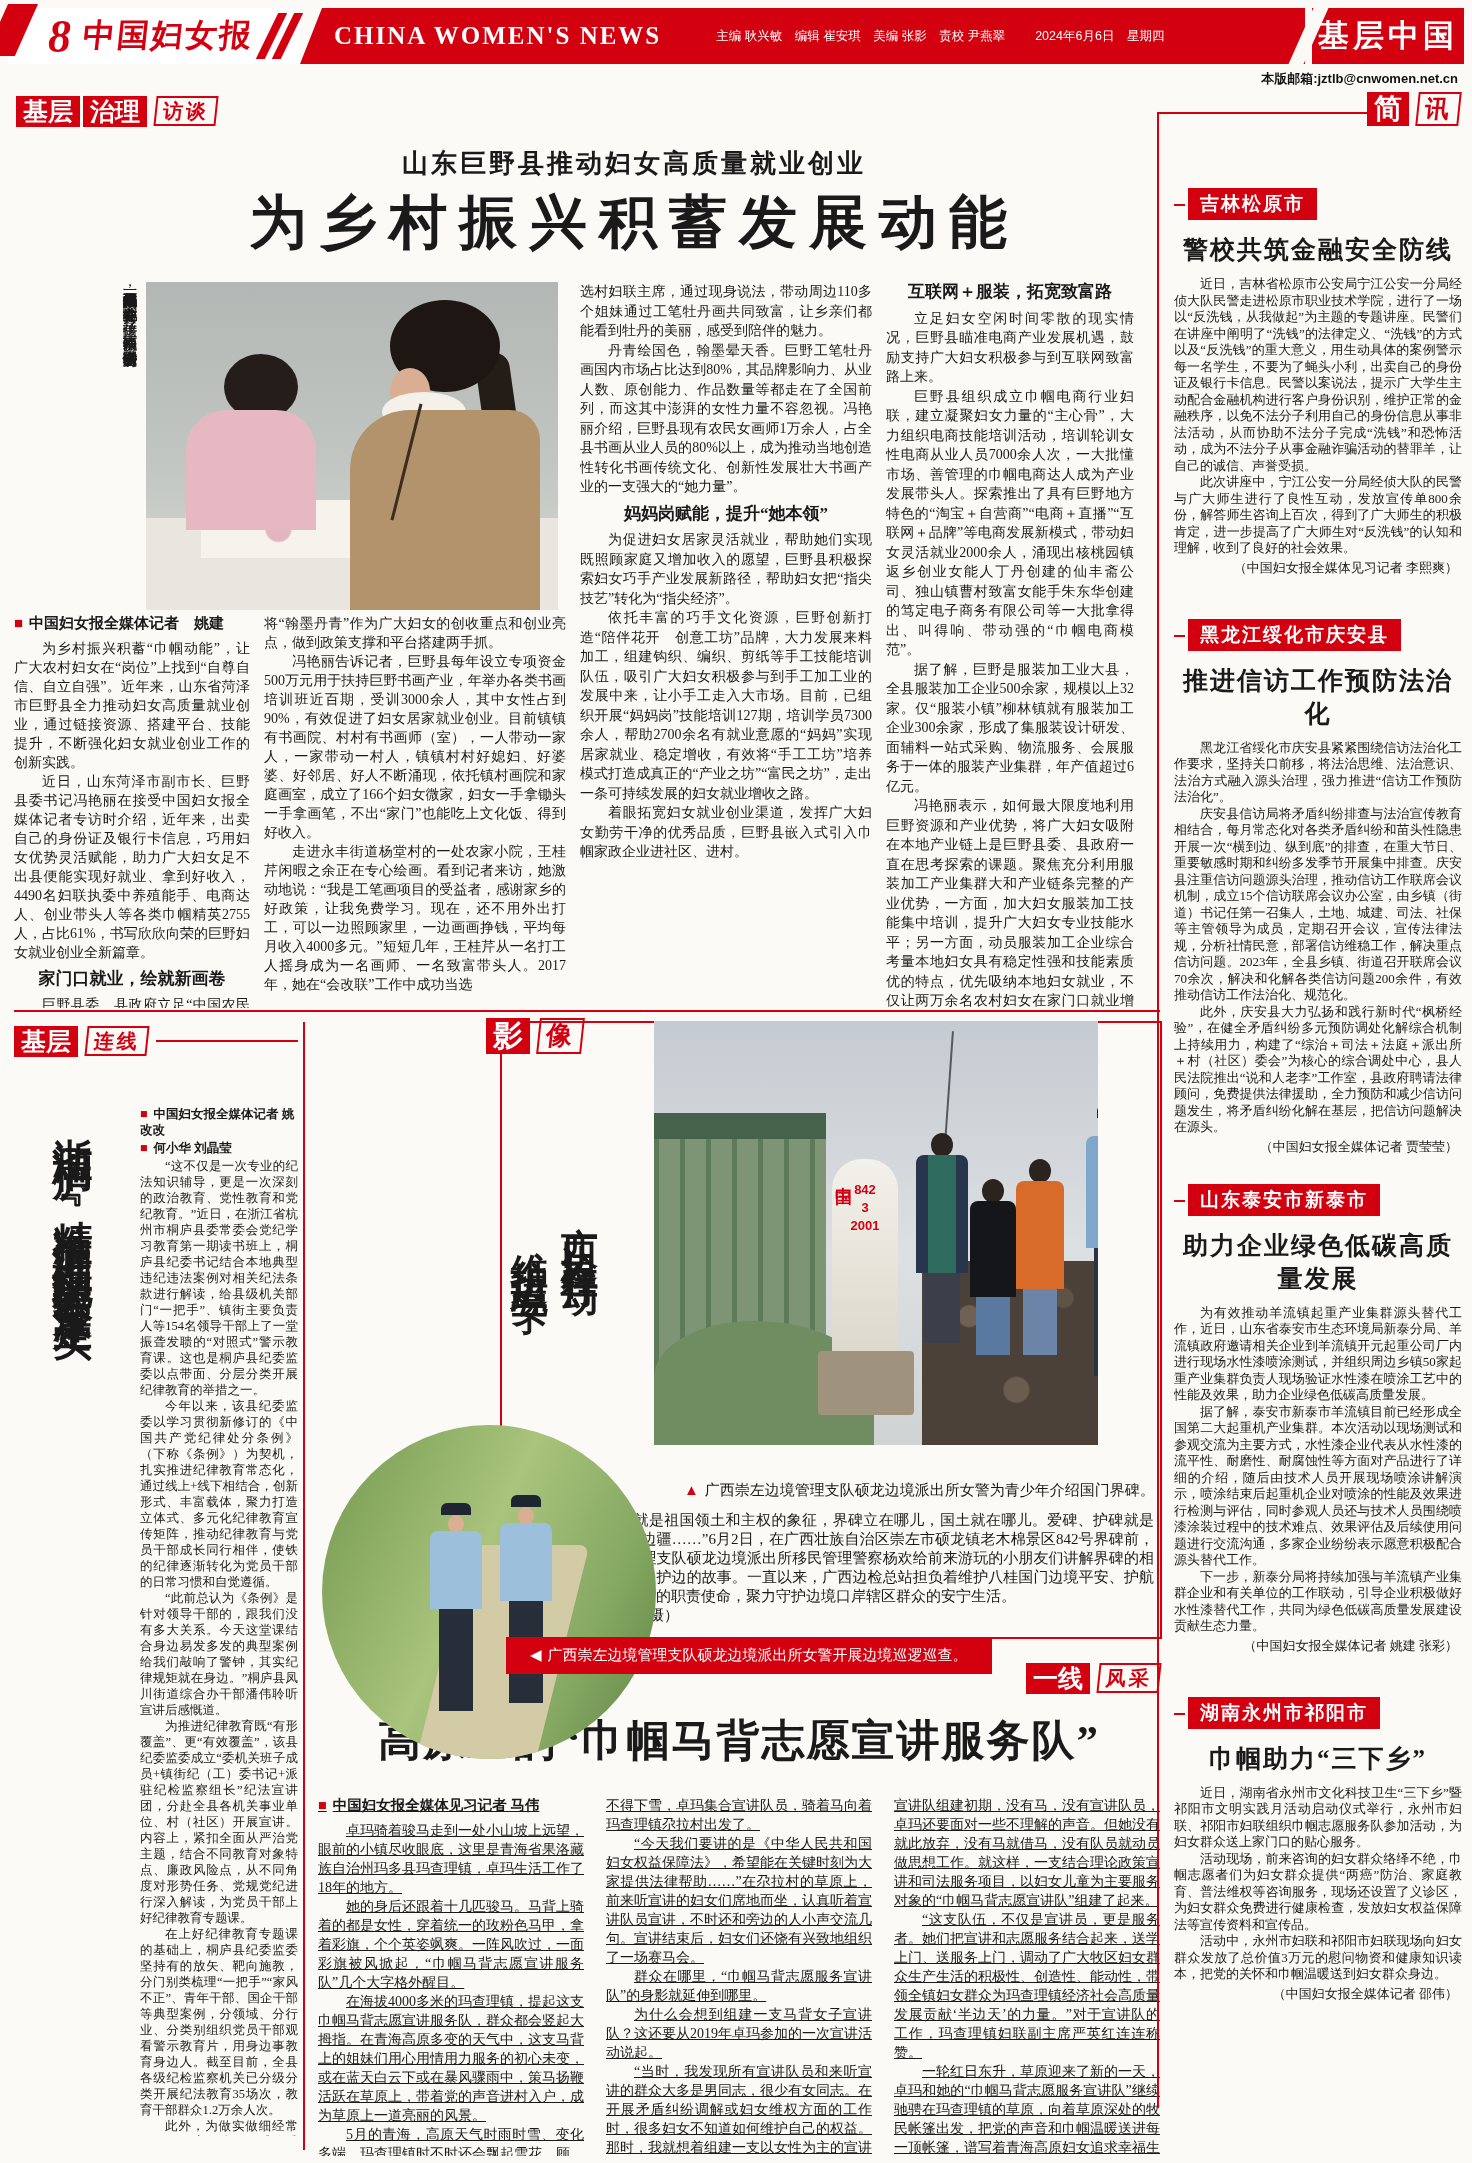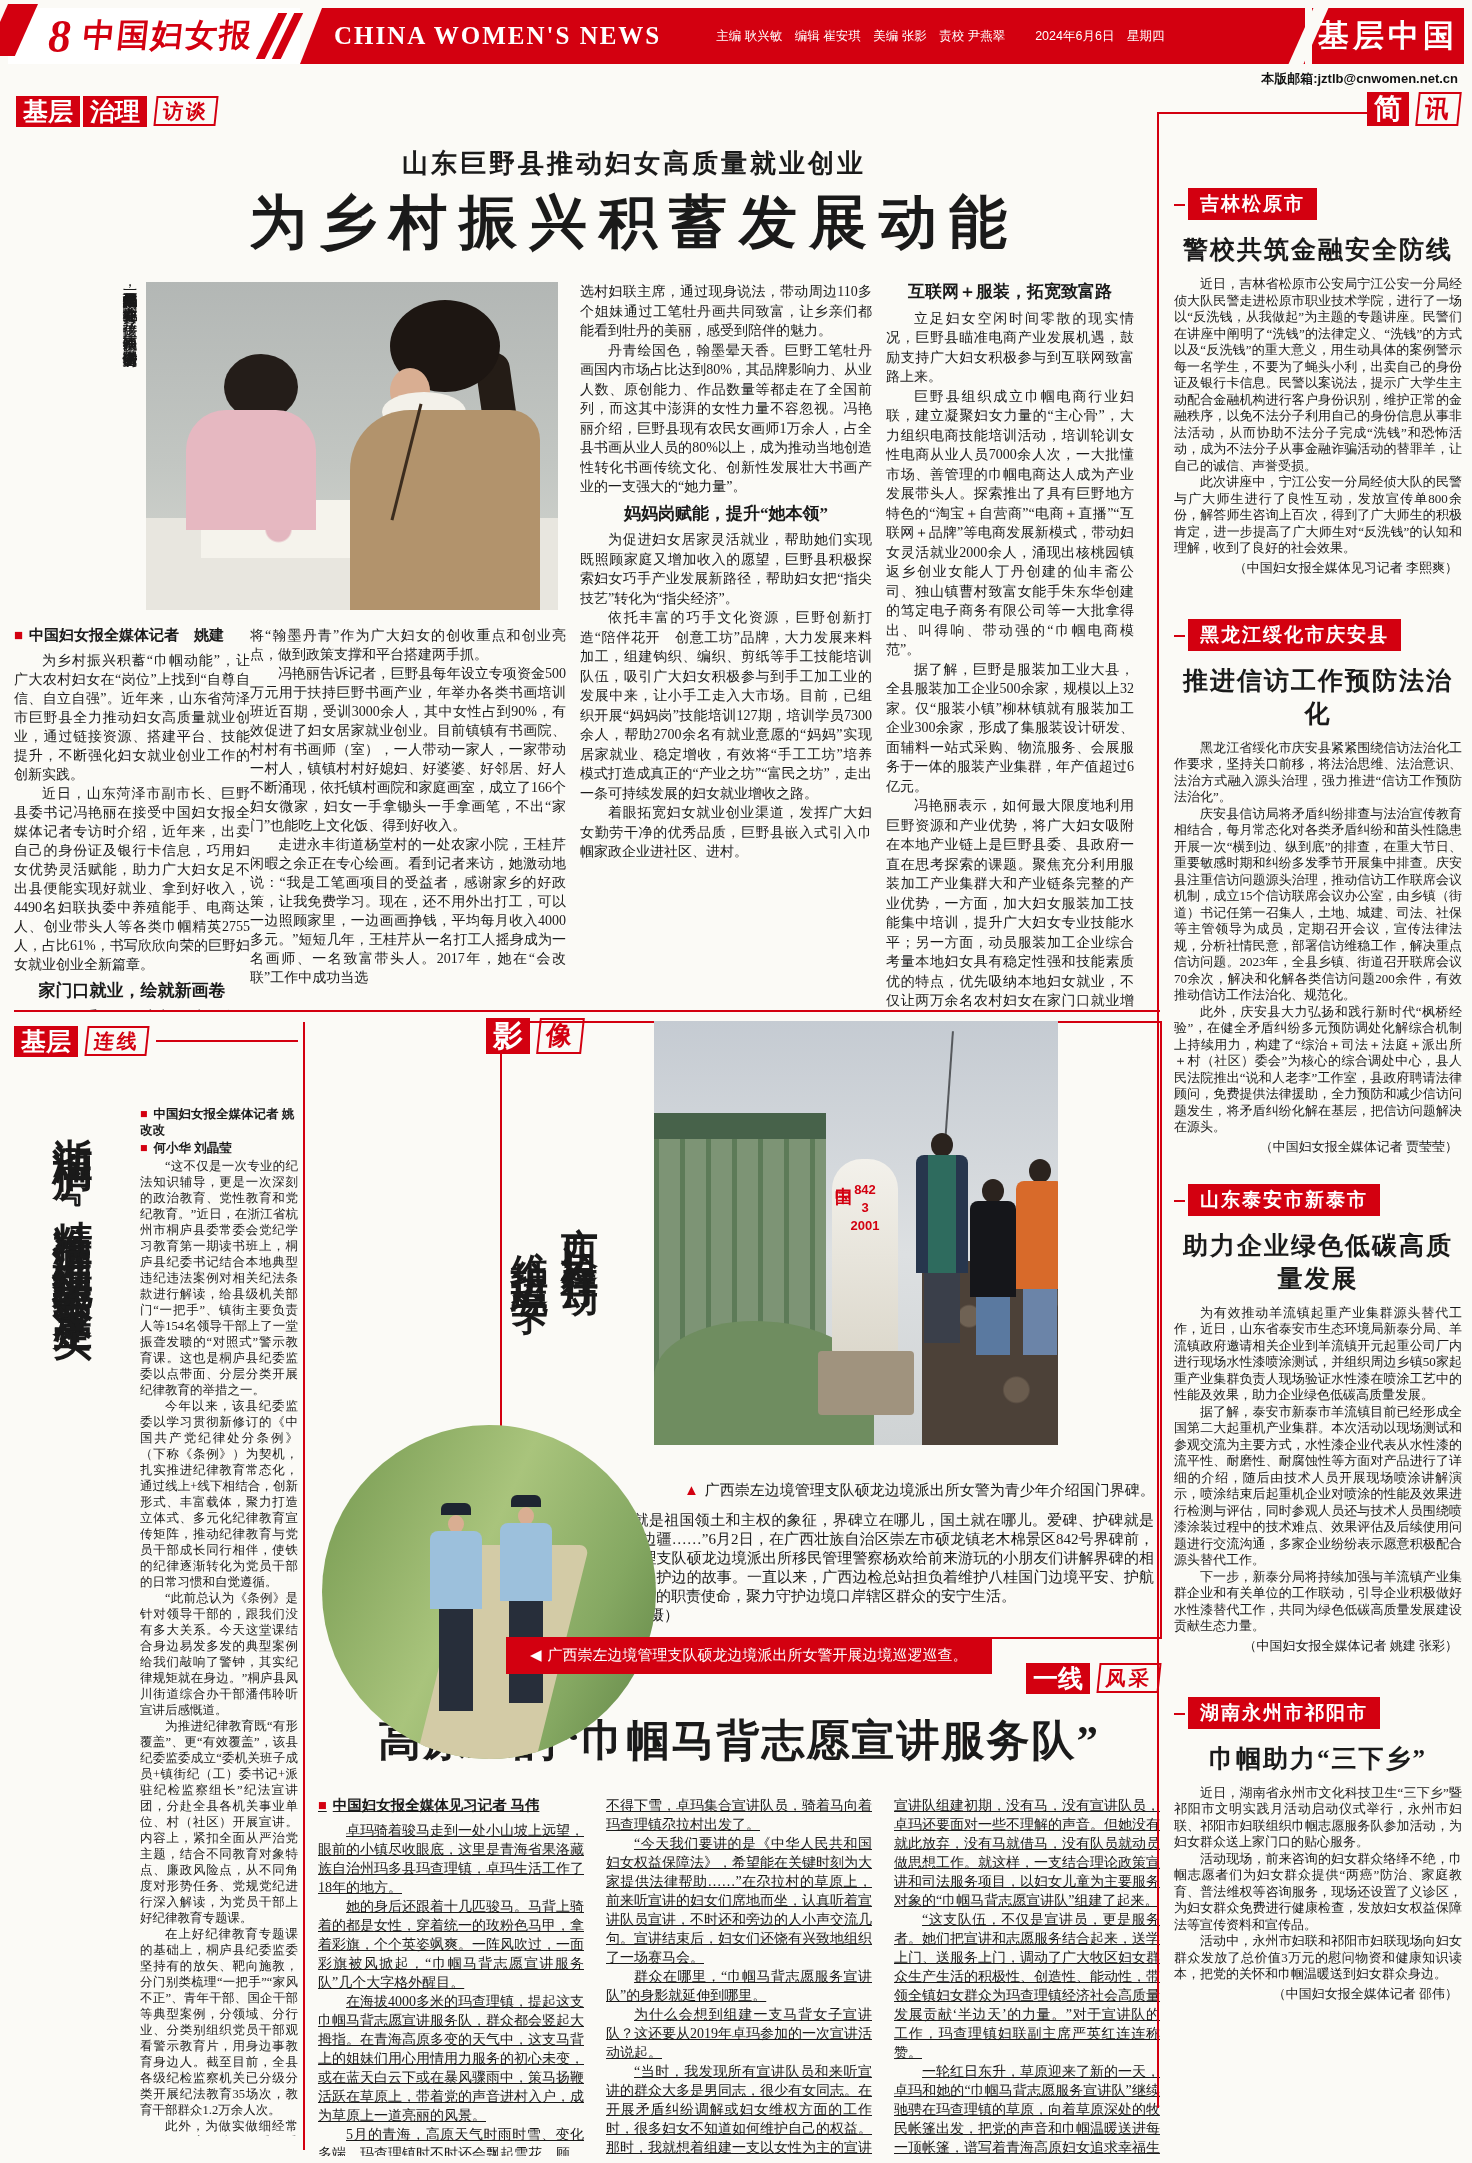--- a/index.html
+++ b/index.html
@@ -65,21 +65,21 @@
         radial-gradient(circle at 80% 60%,#d9c3a8 10px,transparent 12px);}
   .ph1-child-hair{position:absolute;left:78px;top:72px;width:74px;height:66px;border-radius:50%;background:#241d19;}
   .ph1-child-body{position:absolute;left:40px;top:128px;width:130px;height:120px;border-radius:40px 40px 0 0;background:#e6b8c1;}
   .ph1-box{position:absolute;left:208px;top:222px;width:58px;height:16px;background:#d7b84c;border:1px solid #a98c2c;}
   .ph1-mom-hair{position:absolute;right:58px;top:18px;width:110px;height:92px;border-radius:50%;background:#1d1612;}
   .ph1-mom-tail{position:absolute;right:40px;top:70px;width:34px;height:150px;border-radius:16px;background:#241c16;transform:rotate(-8deg);}
   .ph1-mom-face{position:absolute;right:128px;top:86px;width:40px;height:46px;border-radius:50%;background:#d9ae92;}
   .ph1-collar{position:absolute;right:92px;top:110px;width:84px;height:40px;border-radius:50%;background:#f3f1ea;}
   .ph1-mom-body{position:absolute;right:18px;top:128px;width:190px;height:200px;border-radius:60px 30px 0 0;background:#b2936c;}
   .ph1-brush{position:absolute;right:150px;top:120px;width:3px;height:120px;background:#3b2c1e;transform:rotate(14deg);}
-  .ta-cols{display:flex;margin-top:16px;height:394px;overflow:hidden;justify-content:flex-end;}
+  .ta-cols{display:flex;gap:14px;margin-top:4px;height:394px;overflow:hidden;justify-content:flex-end;}
   .ta-col1{width:236px;font:14px/19px var(--serif);overflow:hidden;}
   .ta-col2{flex:1;font:14px/19px var(--serif);overflow:hidden;}
   .ta-col3{width:292px;font:14px/19.5px var(--serif);height:730px;overflow:hidden;}
   .ta-col4{width:248px;font:14px/19.5px var(--serif);height:730px;overflow:hidden;}
   .ta-col1 .byline{font-size:15px;}
   .sub2{font-size:17px;}
   .hr-red{position:absolute;top:1010px;left:14px;width:1146px;height:2px;background:var(--red);}
   
   .left-article{position:absolute;top:1022px;left:14px;width:284px;height:1136px;}
   .la-kick{width:100%;display:flex;}
@@ -88,21 +88,21 @@
         display:flex;justify-content:center;}
   .la-body{flex:1;height:1030px;overflow:hidden;font:12.5px/16px var(--serif);}
   .la-body .byline{font-size:12.5px;margin-bottom:2px;}
   .vdiv1{position:absolute;top:1022px;left:303px;width:2px;height:1128px;background:var(--red);}
   
   .photo-band{position:absolute;top:1015px;left:318px;width:842px;height:690px;}
   .pb-badge{position:absolute;left:168px;top:2px;}
   .pb-frame{position:absolute;left:182px;top:6px;width:658px;height:614px;border:2px solid var(--red);}
   .pb-vh1{position:absolute;left:236px;top:182px;font:900 37px var(--serif);letter-spacing:9px;}
   .pb-vh2{position:absolute;left:186px;top:206px;font:900 37px var(--serif);letter-spacing:9px;}
-  .photo2{position:absolute;left:336px;top:6px;width:404px;height:424px;overflow:hidden;
+  .photo2{position:absolute;left:336px;top:6px;width:444px;height:424px;overflow:hidden;
         background:linear-gradient(180deg,#c5cbd2 0%,#dde0e2 55%,#cfd3d4 100%);}
   .ph2-antenna{position:absolute;left:292px;top:10px;width:2px;height:170px;background:#55585c;transform:rotate(4deg);}
   .ph2-fence{position:absolute;left:0;top:92px;width:172px;height:332px;
         background:repeating-linear-gradient(90deg,#5d7b58 0 5px,#7d9475 5px 26px);}
   .ph2-fence::before{content:"";position:absolute;top:0;left:0;right:0;height:26px;background:#47624a;}
   .ph2-bush{position:absolute;left:0px;top:300px;width:220px;height:124px;border-radius:50% 60% 0 0;background:#6f8d60;}
   .ph2-monu{position:absolute;left:178px;top:138px;width:66px;height:196px;border-radius:30px 30px 5px 5px;
         background:linear-gradient(180deg,#f3f1eb,#dcd8cc);text-align:center;color:var(--red);}
   .ph2-monu .cn{writing-mode:vertical-rl;font:900 17px var(--serif);margin-top:14px;letter-spacing:3px;}
   .ph2-monu .num{font:700 13px var(--sans);margin-top:3px;}

